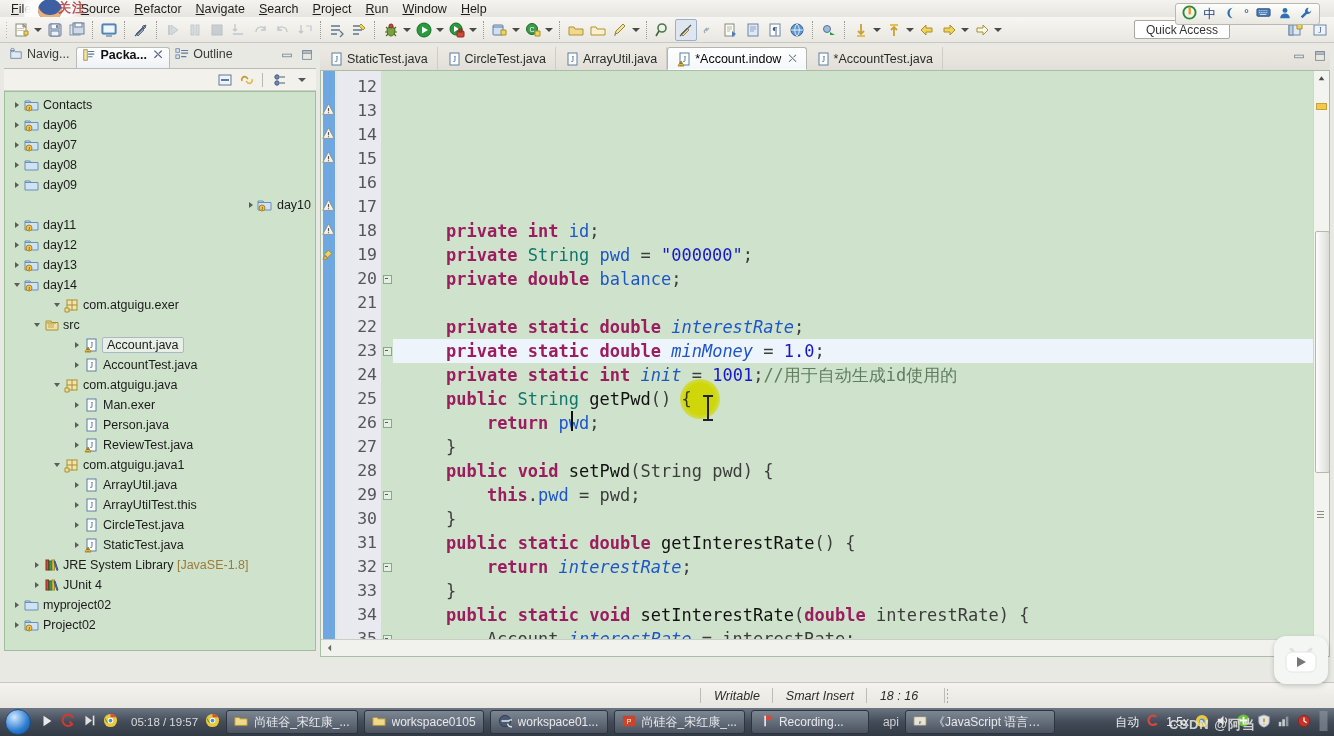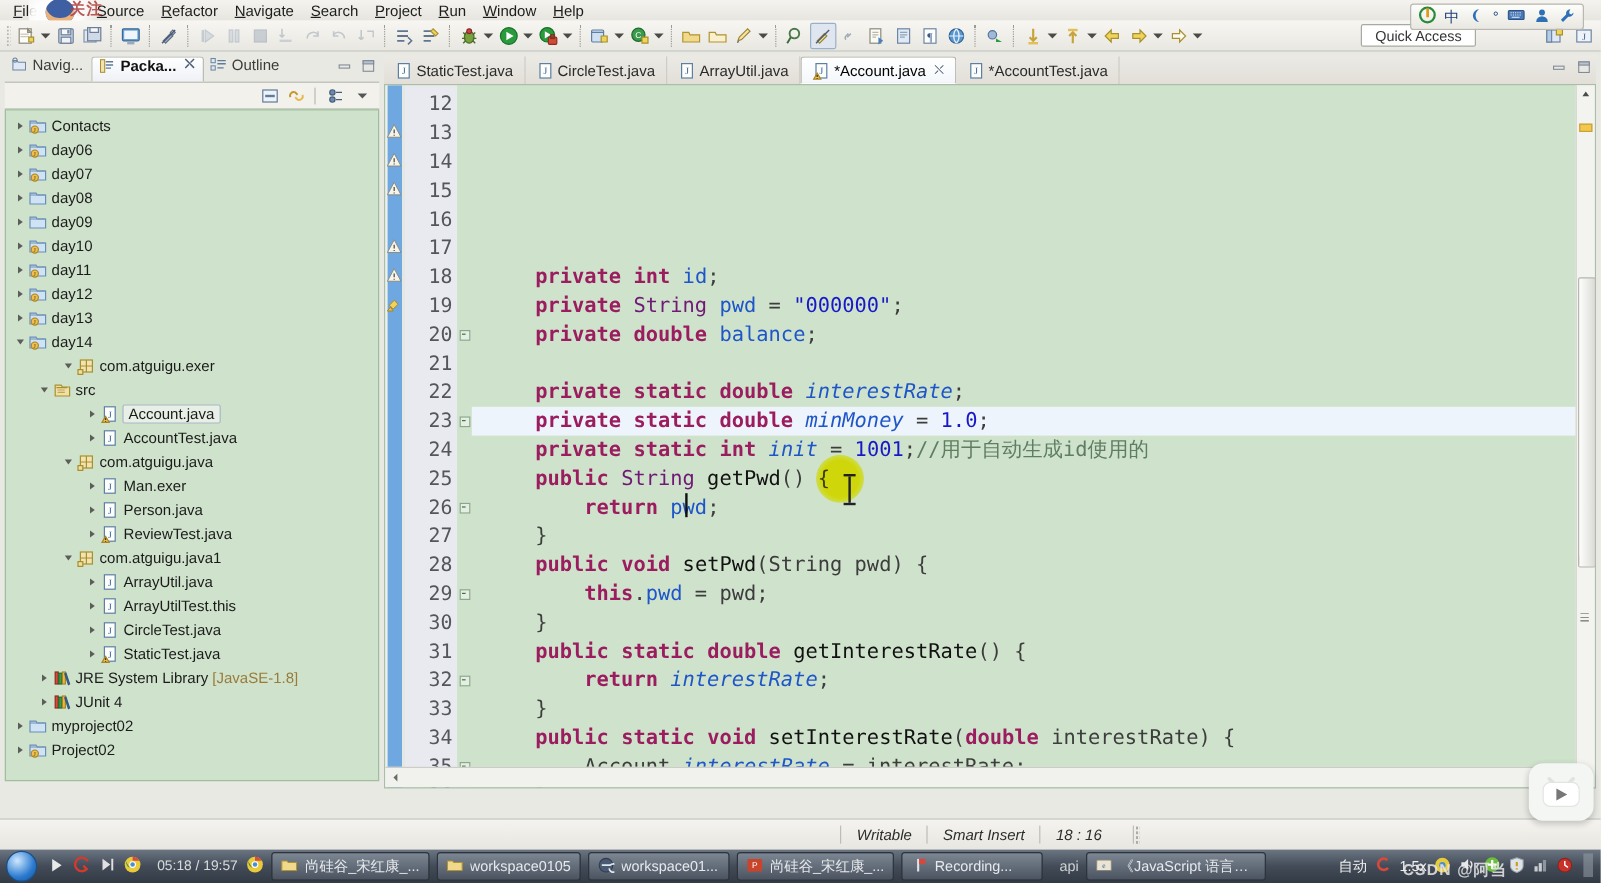--- a/index.html
+++ b/index.html
@@ -180,21 +180,21 @@
   .foldm.has .m{display:block;}
   .foldm .m::before{content:"";position:absolute;left:1px;top:2.5px;width:3px;height:1px;background:#4c6a4b;}
   .code{
     flex:1;position:relative;padding-top:4px;box-sizing:border-box;overflow:hidden;
     font-family:"DejaVu Sans Mono","Liberation Mono",monospace;
     font-size:17px;line-height:24px;white-space:pre;
   }
   .cline{height:24px;line-height:24px;padding-left:12px;}
   .cline.cur{background:#eef4fb;}
   .kw{color:#9b1d5f;font-weight:bold;}
-  .id{color:#701a75;}
+  .id{color:#0f766e;}
   .fld{color:#1e55c8;}
   .stat{color:#1e55c8;font-style:italic;}
   .str{color:#1818c8;}
   .num{color:#1818c8;}
   .cmt{color:#5f7d61;}
   .plain{color:#3d3d3d;}
   .mth{color:#111;}
   
   .caret{
     position:absolute;width:1.5px;height:20px;background:#111;
@@ -679,21 +679,21 @@
         <div class="trow" style="padding-left: 6px;">
           <div class="twist closed"></div>
           <div class="ticon">
             <svg class="ico" viewBox="0 0 16 16">
               <path d="M1 4h5l1 1.5h7V13H1z" fill="#cfe3f5" stroke="#6a8fb5"></path>
               <path d="M1 5.5h13" stroke="#6a8fb5"></path>
             </svg>
           </div>
           <div class="tlabel">day09</div>
         </div>
-        <div class="trow" style="padding-left: 6px;">
+        <div class="trow" style="padding-left: 6px; justify-content: flex-end;">
           <div class="twist closed"></div>
           <div class="ticon">
             <svg class="ico" viewBox="0 0 16 16">
               <path d="M1 4h5l1 1.5h7V13H1z" fill="#cfe3f5" stroke="#6a8fb5"></path>
               <path d="M1 5.5h13" stroke="#6a8fb5"></path>
               <circle cx="5" cy="11" r="3" fill="#f0c04a" stroke="#a8852a"></circle>
               <text x="5" y="13" font-size="5" text-anchor="middle" fill="#5a4410" font-family="serif">J</text>
             </svg>
           </div>
           <div class="tlabel">day10</div>
@@ -979,21 +979,21 @@
         </div>
         <div class="etab active">
           <span class="jico">
             <svg class="ico" viewBox="0 0 16 16">
               <rect x="3" y="2" width="9" height="12" fill="#fdfdfa" stroke="#5c7fa3"></rect>
               <text x="7.5" y="11" font-size="8" text-anchor="middle" fill="#2a5aa0" font-family="serif">J</text>
               <path d="M1 15l3-5 3 5z" fill="#f0c04a" stroke="#a8852a"></path>
               <path d="M4 11.5v1.6M4 14v.6" stroke="#3a2d08" stroke-width="1"></path>
             </svg>
           </span>
-          <span>*Account.java</span>
+          <span>*Account.indow</span>
           <span class="xc">⛌</span>
         </div>
         <div class="etab">
           <span class="jico">
             <svg class="ico" viewBox="0 0 16 16">
               <rect x="3" y="2" width="9" height="12" fill="#fdfdfa" stroke="#5c7fa3"></rect>
               <text x="7.5" y="11" font-size="8" text-anchor="middle" fill="#2a5aa0" font-family="serif">J</text>
             </svg>
           </span>
           <span>*AccountTest.java</span>

